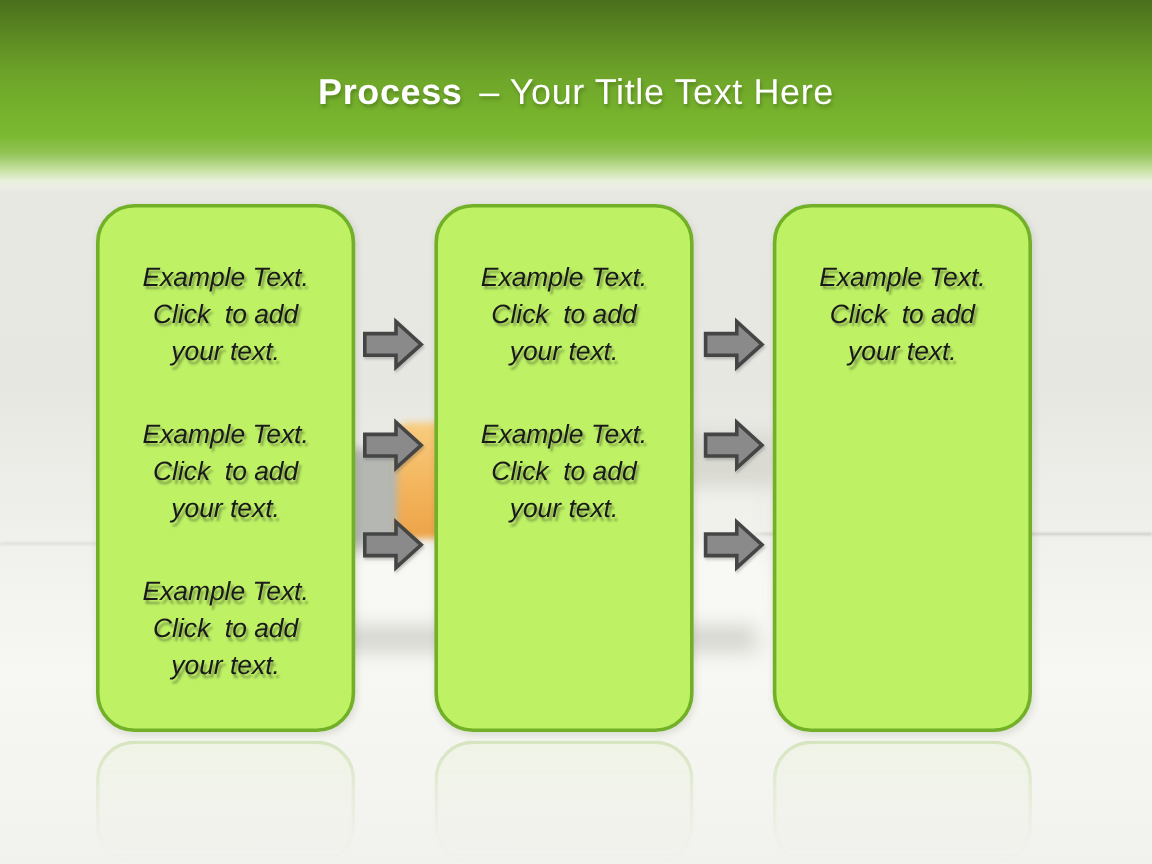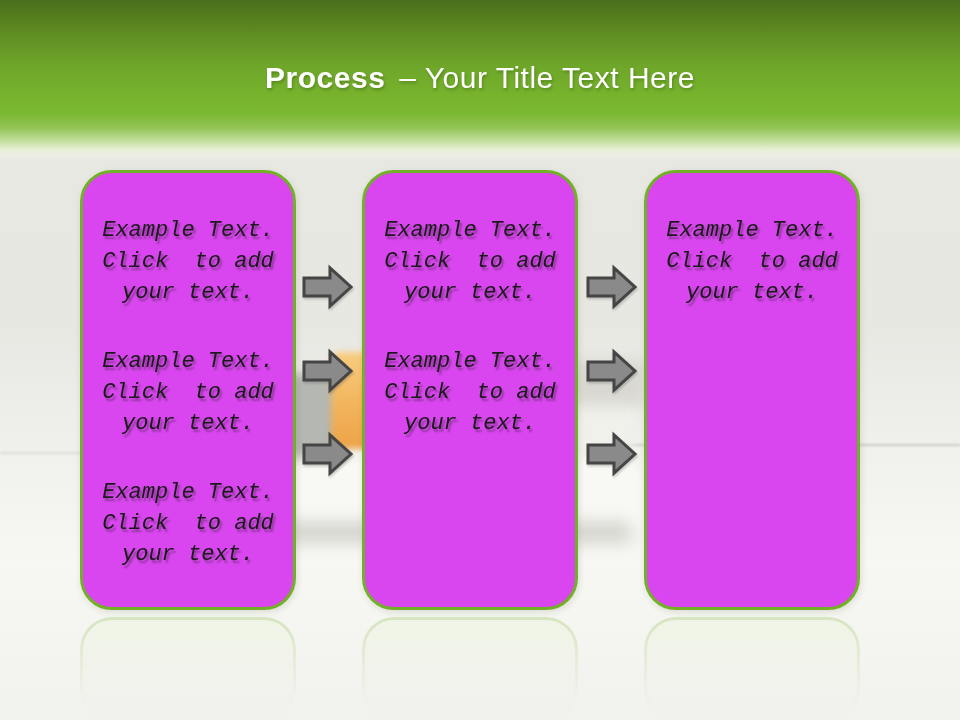--- a/index.html
+++ b/index.html
@@ -79,24 +79,23 @@
     font-weight: 400; letter-spacing: 0.5px;
     text-shadow: 1px 2px 3px rgba(30,50,10,0.30);
   }
   .title-emphasis { font-weight: 700; }
   .title-rest { font-weight: 400; margin-left: 14px; }
 
   
   .pbox {
     position: absolute; top: 170px; width: 216px; height: 440px;
     box-sizing: border-box; padding-top: 42px;
-    background: #d946ef;
+    background: #bef264;
     border: 3px solid #72b028; border-radius: 32px;
     box-shadow: 1px 2px 6px rgba(90,110,60,0.18);
-    font-family: Liberation Mono, monospace;
   }
   .pbox-1 { left: 80px; }
   .pbox-2 { left: 362px; }
   .pbox-3 { left: 644px; }
   .para {
     white-space: pre-wrap; text-align: center;
     font-style: italic; font-size: 22px; line-height: 31px;
     color: #1a1a1a; margin: 0 0 38px 0;
     text-shadow: 2px 3px 2px rgba(35,35,35,0.40);
   }

